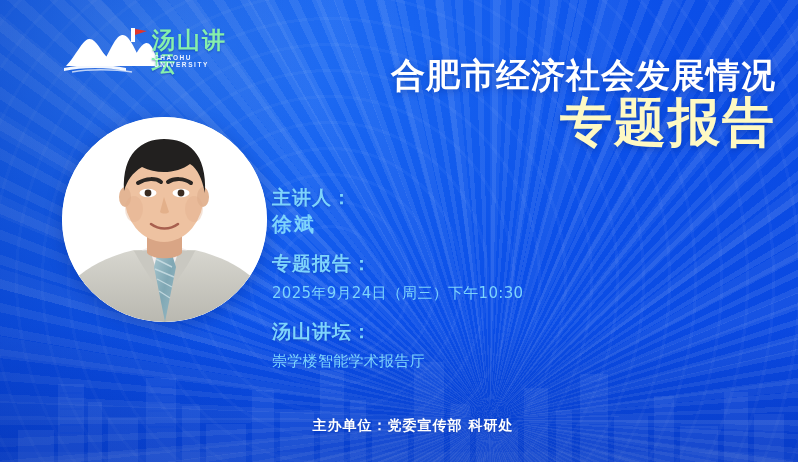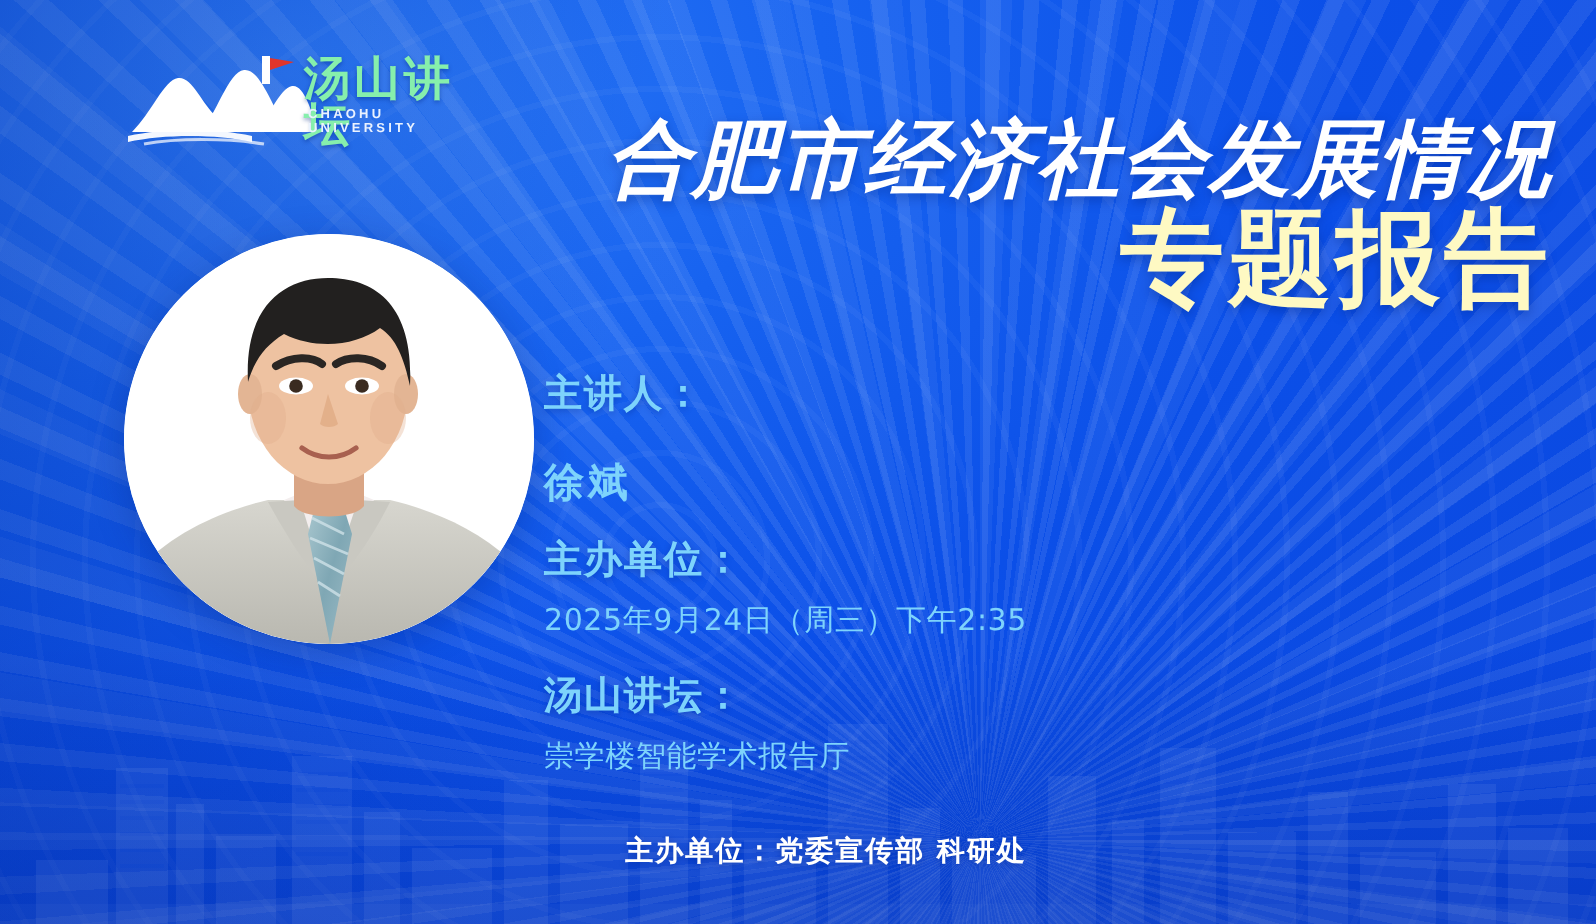--- a/index.html
+++ b/index.html
@@ -97,44 +97,43 @@
   }
   .portrait svg{ display:block; width:100%; height:100%; }
 
   
   .title{
     position:absolute; right:22px; top:57px;
     width:560px; text-align:right;
     font-family:"DejaVu Sans","Liberation Sans",sans-serif;
   }
   .title-l1{
-    font-size:42px; font-weight:bold; color:#ffffff; line-height:1.08;
+    font-size:34px; font-weight:bold; color:#ffffff; line-height:1.08;
     letter-spacing:1px;
     text-shadow:0 2px 6px rgba(2,32,120,.40);
-    font-style:italic;
   }
   .title-l2{
     font-size:52px; font-weight:bold; color:#fef9c3; line-height:1.08;
     letter-spacing:2px;
     text-shadow:0 2px 6px rgba(2,32,120,.40);
   }
 
   
   .info{
     position:absolute; left:272px; top:188px; width:420px;
     font-family:"DejaVu Sans","Liberation Sans",sans-serif;
     color:#7dd3fc;
   }
   .info-label{
     font-size:19px; font-weight:bold; letter-spacing:1px; line-height:1;
     text-shadow:0 1px 3px rgba(2,32,120,.35);
   }
   .speaker-row{
     display:flex; align-items:baseline; gap:10px;
-    margin-top:24px;
+    margin-top:7px;
   }
   .speaker-name{
     font-size:20px; font-weight:bold; letter-spacing:2px; line-height:1;
   }
   .speaker-title{
     font-size:13px; font-weight:bold; letter-spacing:.3px; line-height:1;
   }
   .info-gap{ height:20px; }
   .info-value{
     margin-top:11px;
@@ -307,22 +306,22 @@
     <div class="title-l1">合肥市经济社会发展情况</div>
     <div class="title-l2">专题报告</div>
   </div>
 
   <div class="info">
     <div class="info-label">主讲人：</div>
     <div class="speaker-row">
       <span class="speaker-name">徐斌</span>
     </div>
     <div class="info-gap"></div>
-    <div class="info-label">主办单位：</div>
-    <div class="info-value">2025年9月24日（周三）下午2:35</div>
+    <div class="info-label">专题报告：</div>
+    <div class="info-value">2025年9月24日（周三）下午10:30</div>
     <div class="info-gap"></div>
     <div class="info-label">汤山讲坛：</div>
     <div class="info-value">崇学楼智能学术报告厅</div>
   </div>
 
   <div class="footer">主办单位：党委宣传部  科研处</div>
 
 </div>
 
 </body></html>

